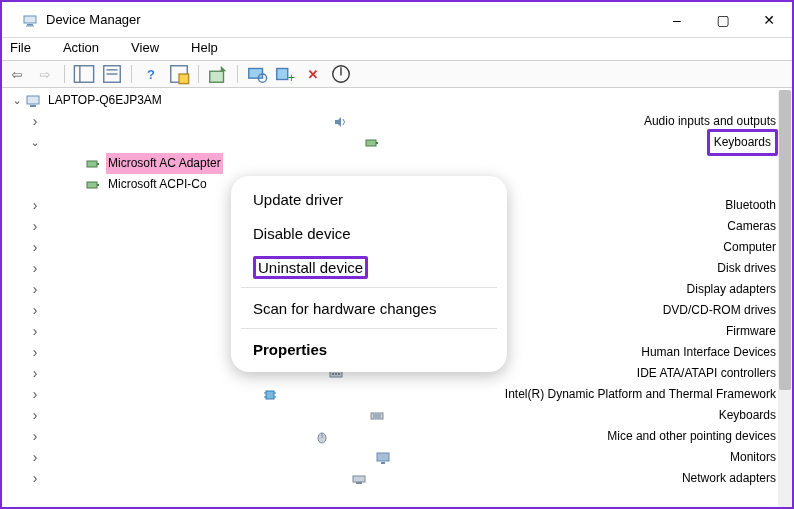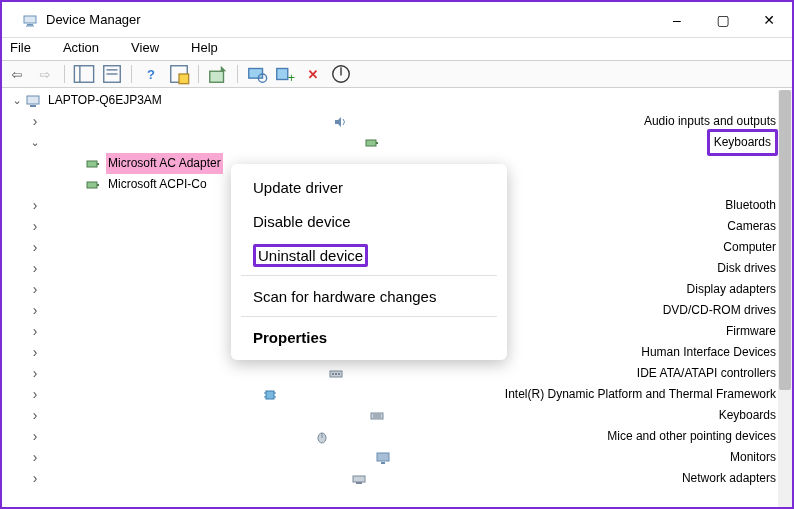--- a/index.html
+++ b/index.html
@@ -23,21 +23,21 @@
   .chev.closed::before { content: "›"; font-size: 14px; }
   .chev.none::before { content: ""; }
   .ic { width: 18px; height: 18px; margin-right: 4px; display: inline-flex; align-items: center; justify-content: center; }
   .ic svg { width: 16px; height: 16px; }
   .lbl { padding: 0 2px; }
   .selected .lbl { background: #f9a8d4; }
   .highlight-box { border: 3px solid #7a2bd6; border-radius: 2px; padding: 0 2px; }
   .d0 { padding-left: 4px; }
   .d1 { padding-left: 22px; justify-content: space-between; }
   .d2 { padding-left: 64px; }
-  .ctxmenu { position: absolute; left: 229px; top: 162px; width: 276px; background: #fff; box-shadow: 0 4px 16px rgba(0,0,0,0.25); border-radius: 6px; padding: 6px 0; font-size: 15px; }
+  .ctxmenu { position: absolute; left: 229px; top: 174px; width: 276px; background: #fff; box-shadow: 0 4px 16px rgba(0,0,0,0.25); border-radius: 18px; padding: 6px 0; font-size: 15px; }
   .ctxitem { height: 34px; display: flex; align-items: center; padding: 0 22px; }
   .ctxsep { height: 1px; background: #e0e0e0; margin: 3px 10px; }
   .ctxitem.prop { font-weight: 600; }
 </style>
 </head>
 <body>
 
 <div class="titlebar">
   <span class="icon">
     <svg viewBox="0 0 16 16">

